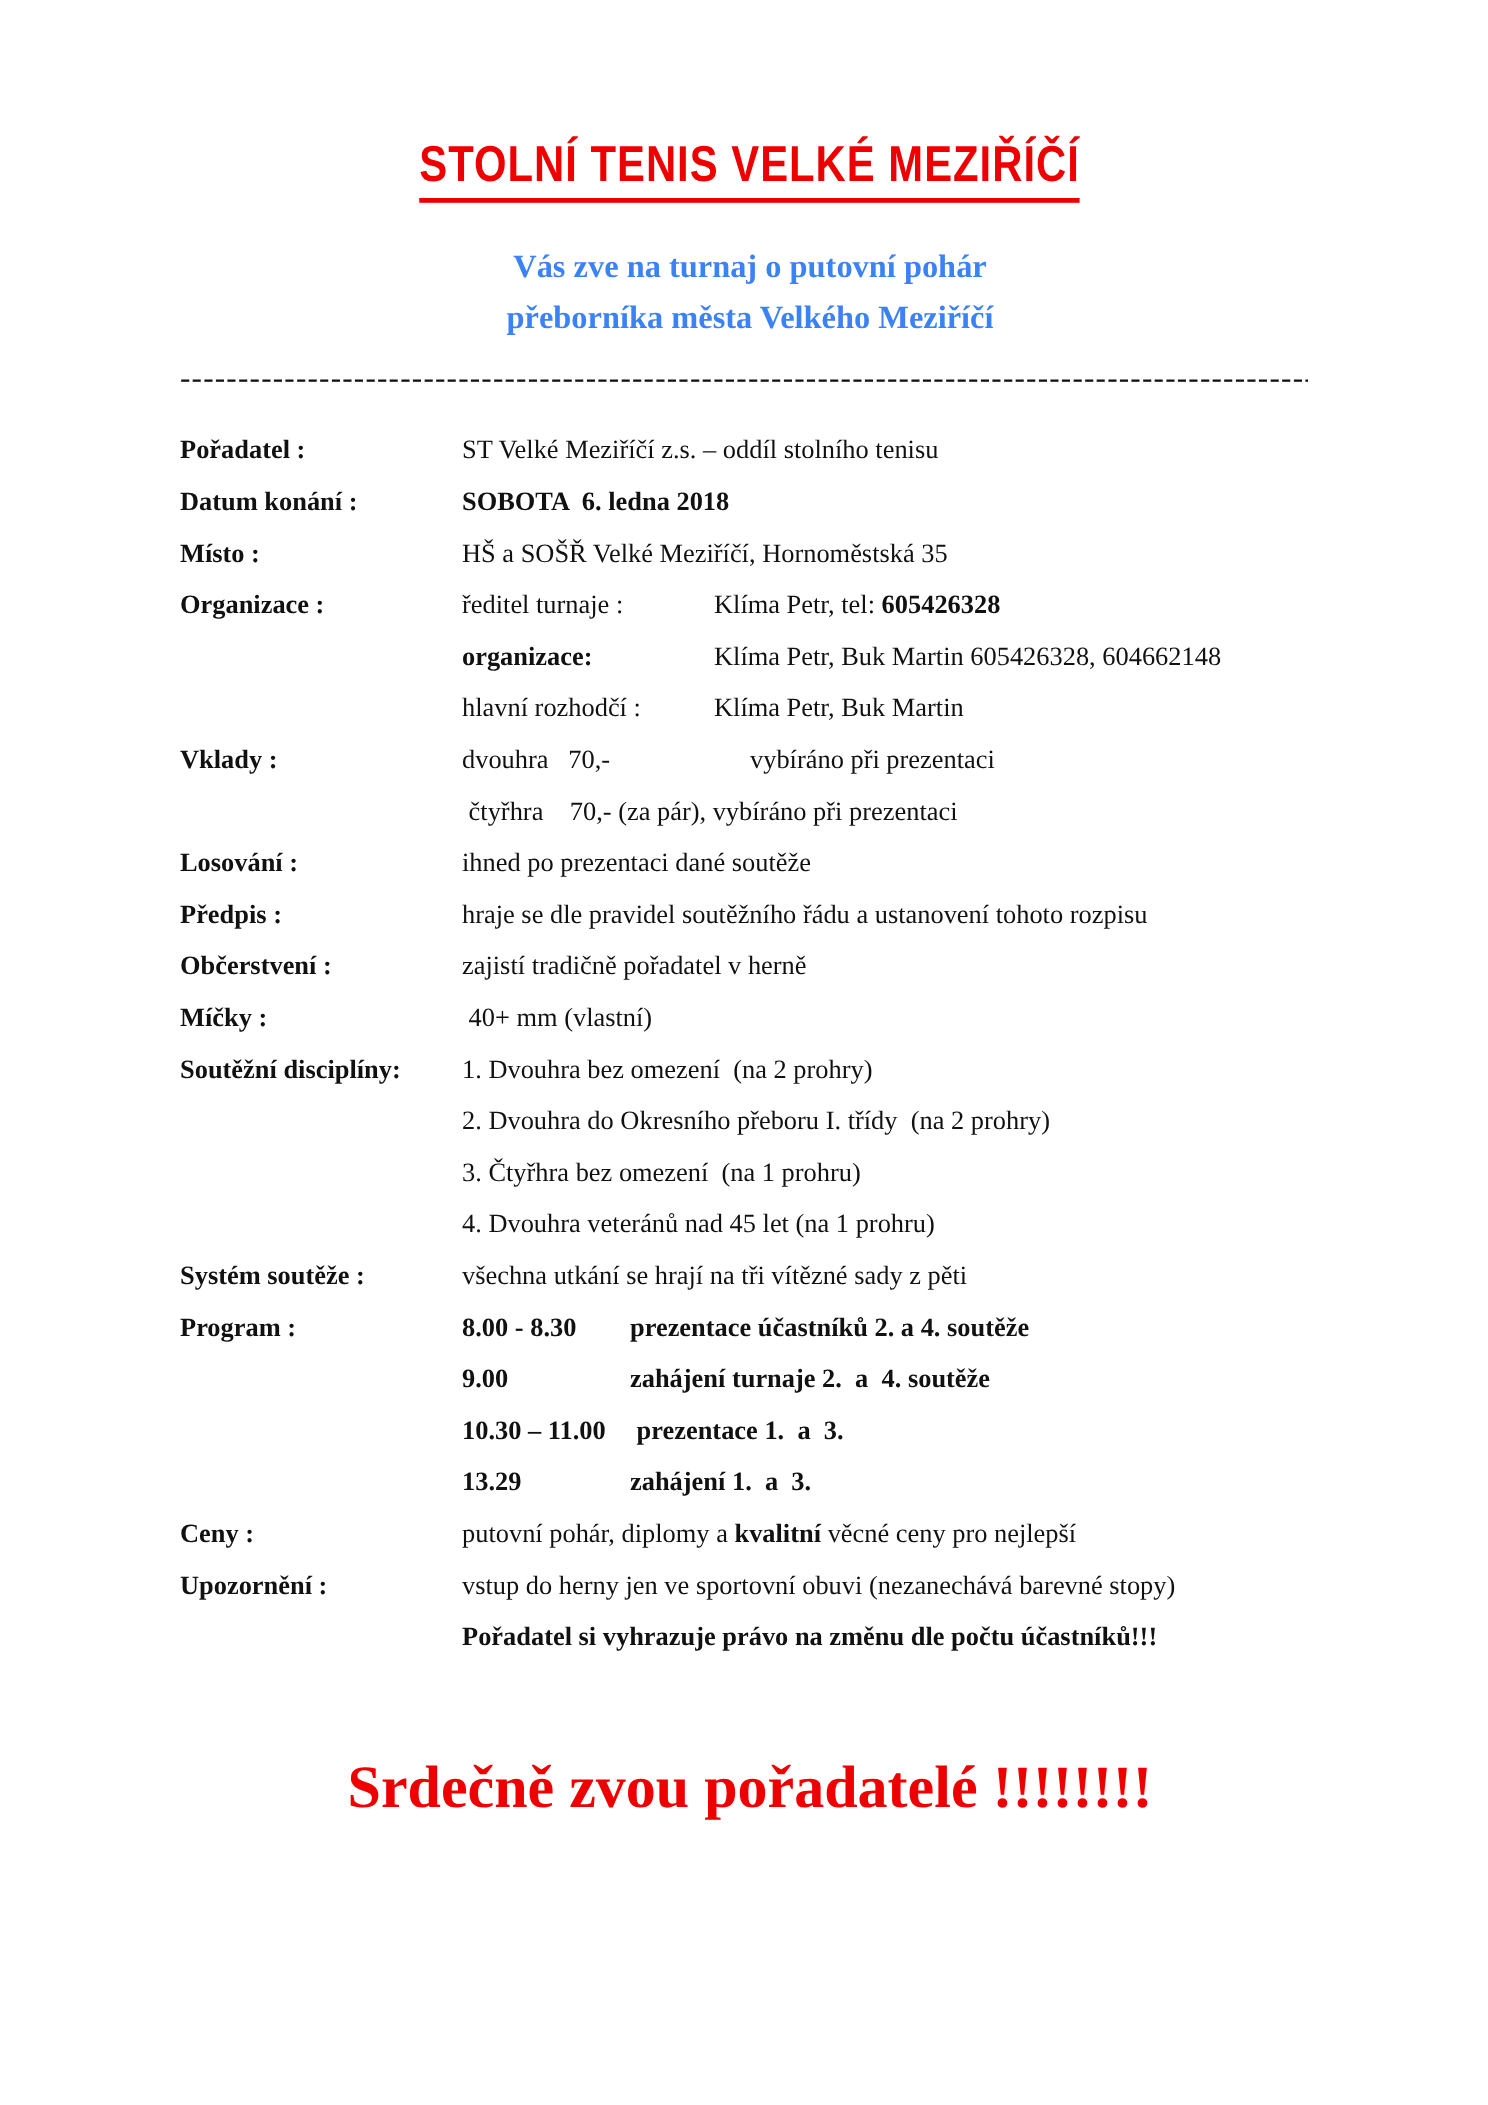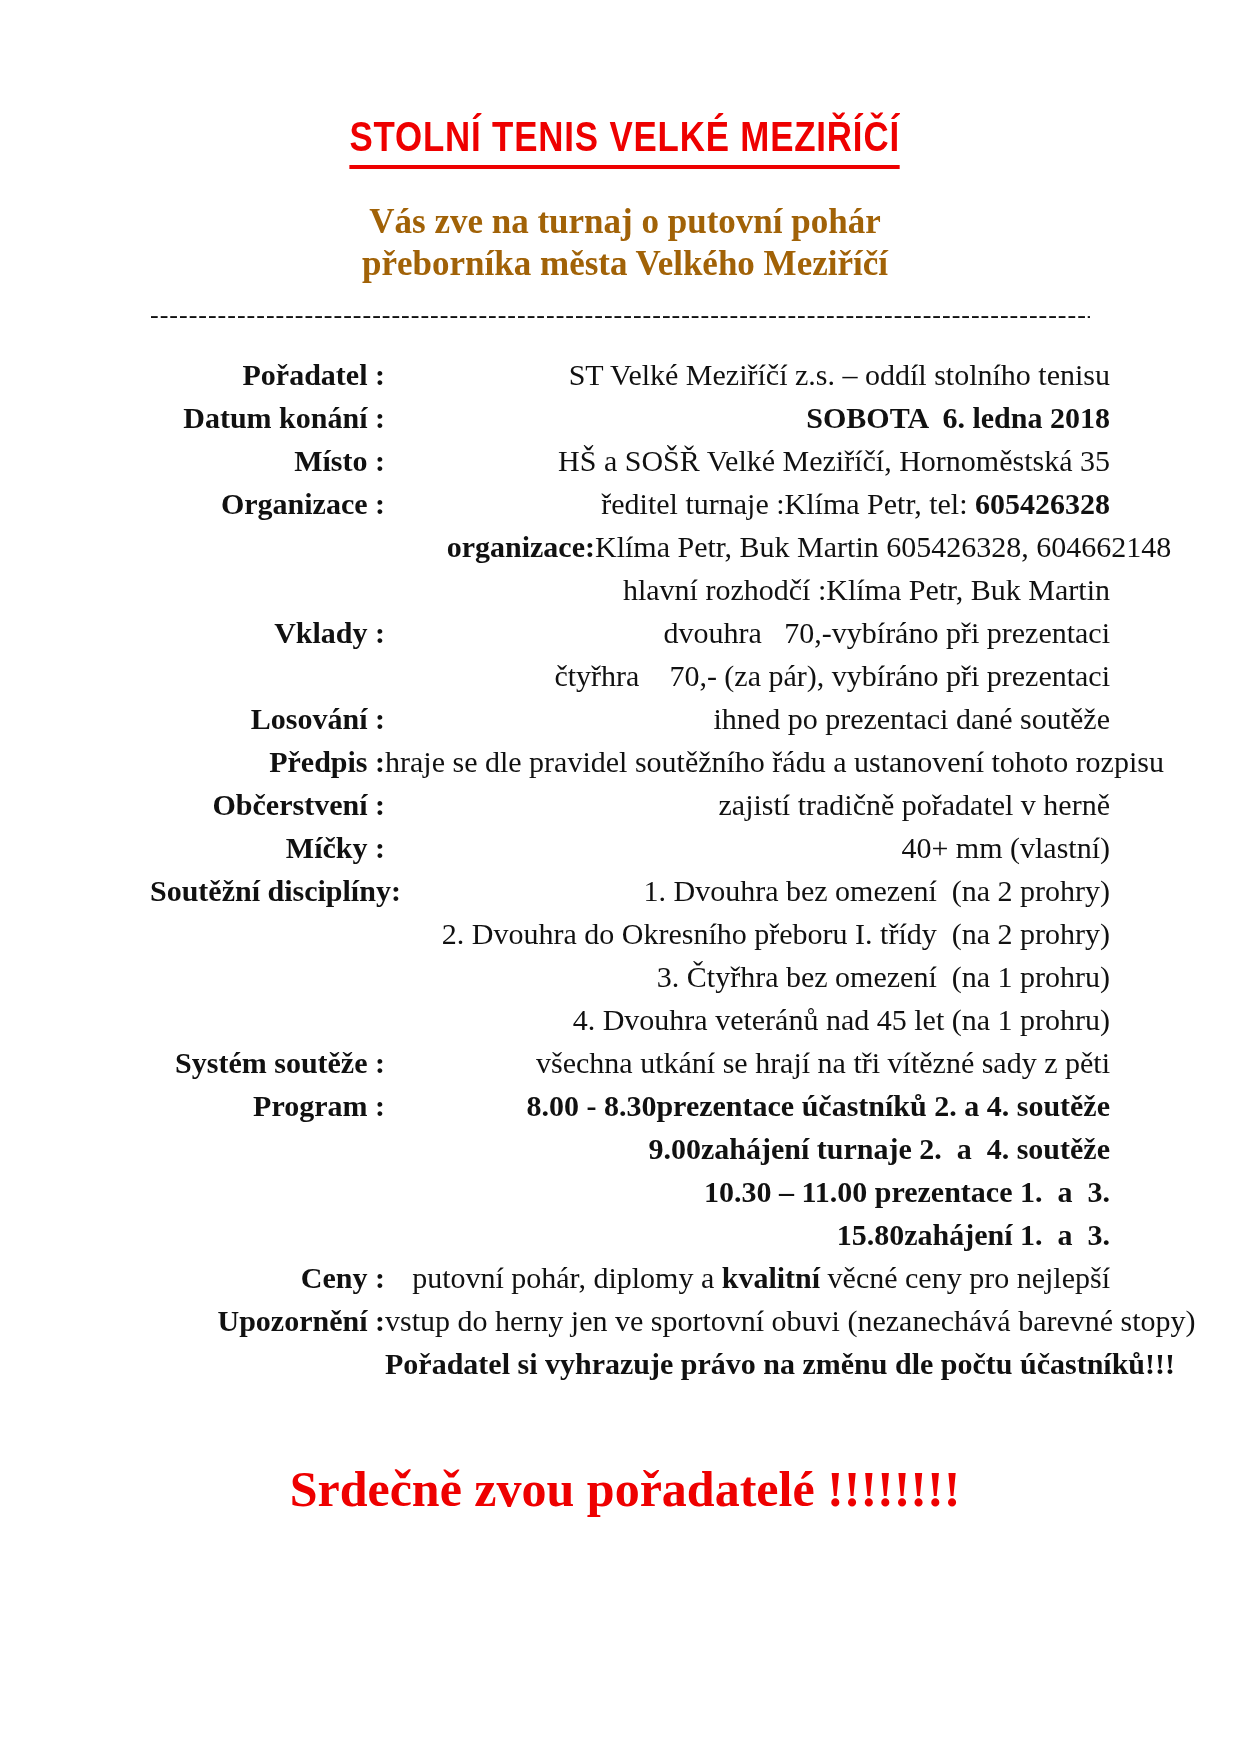--- a/index.html
+++ b/index.html
@@ -32,45 +32,44 @@
     border-bottom: 4px solid var(--accent, #ee0000);
     padding-bottom: 3px;
     letter-spacing: 1px;
     white-space: pre;
   }
   
   .subtitle {
     margin-top: 32px;
     text-align: center;
     font-weight: bold;
-    font-size: 35px;
+    font-size: 27px;
     line-height: 42px;
-    color: #a16207;
+    color: #3b82f6;
     margin-left: -10px;
   }
   
   .separator {
     margin-top: 14px;
     width: 940px;
     height: 32px;
     line-height: 32px;
     font-size: 26px;
     letter-spacing: 1px;
     white-space: nowrap;
     overflow: hidden;
     color: #111111;
   }
   
   .rows { margin-top: 22px; }
   .row {
     display: flex;
     line-height: 43px;
-    font-size: 30px;
+    font-size: 22px;
     white-space: pre;
-    text-align: right;
   }
   .row-label {
     flex: none;
     width: 235px;
     font-weight: bold;
   }
   .row-cells { flex: 1; min-width: 0; }
   .cell { display: inline-block; vertical-align: baseline; white-space: pre; }
   .cell.b { font-weight: bold; }
   
@@ -112,21 +111,21 @@
       <div class="row"><div class="row-label">Občerstvení :</div><div class="row-cells"><span class="cell">zajistí tradičně pořadatel v herně</span></div></div>
       <div class="row"><div class="row-label">Míčky :</div><div class="row-cells"><span class="cell"> 40+ mm (vlastní)</span></div></div>
       <div class="row"><div class="row-label">Soutěžní disciplíny:</div><div class="row-cells"><span class="cell">1. Dvouhra bez omezení  (na 2 prohry)</span></div></div>
       <div class="row"><div class="row-label"></div><div class="row-cells"><span class="cell">2. Dvouhra do Okresního přeboru I. třídy  (na 2 prohry)</span></div></div>
       <div class="row"><div class="row-label"></div><div class="row-cells"><span class="cell">3. Čtyřhra bez omezení  (na 1 prohru)</span></div></div>
       <div class="row"><div class="row-label"></div><div class="row-cells"><span class="cell">4. Dvouhra veteránů nad 45 let (na 1 prohru)</span></div></div>
       <div class="row"><div class="row-label">Systém soutěže :</div><div class="row-cells"><span class="cell">všechna utkání se hrají na tři vítězné sady z pěti</span></div></div>
       <div class="row"><div class="row-label">Program :</div><div class="row-cells"><span class="cell b" style="min-width: 140px;">8.00 - 8.30</span><span class="cell b">prezentace účastníků 2. a 4. soutěže</span></div></div>
       <div class="row"><div class="row-label"></div><div class="row-cells"><span class="cell b" style="min-width: 140px;">9.00</span><span class="cell b">zahájení turnaje 2.  a  4. soutěže</span></div></div>
       <div class="row"><div class="row-label"></div><div class="row-cells"><span class="cell b" style="min-width: 140px;">10.30 – 11.00</span><span class="cell b"> prezentace 1.  a  3.</span></div></div>
-      <div class="row"><div class="row-label"></div><div class="row-cells"><span class="cell b" style="min-width: 140px;">15.80</span><span class="cell b">zahájení 1.  a  3.</span></div></div>
+      <div class="row"><div class="row-label"></div><div class="row-cells"><span class="cell b" style="min-width: 140px;">13.29</span><span class="cell b">zahájení 1.  a  3.</span></div></div>
       <div class="row"><div class="row-label">Ceny :</div><div class="row-cells"><span class="cell">putovní pohár, diplomy a </span><span class="cell b">kvalitní</span><span class="cell"> věcné ceny pro nejlepší</span></div></div>
       <div class="row"><div class="row-label">Upozornění :</div><div class="row-cells"><span class="cell">vstup do herny jen ve sportovní obuvi (nezanechává barevné stopy)</span></div></div>
       <div class="row"><div class="row-label"></div><div class="row-cells"><span class="cell b">Pořadatel si vyhrazuje právo na změnu dle počtu účastníků!!!</span></div></div>
     </div>
 
   <div class="closing">Srdečně zvou pořadatelé !!!!!!!!</div>
 
 </div>
 
 </body></html>

